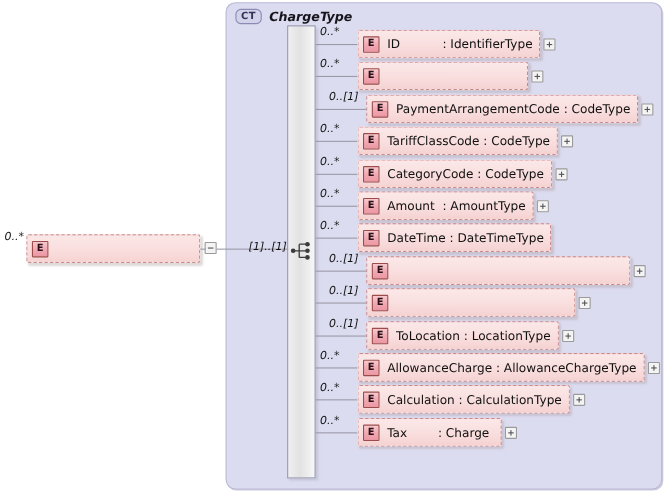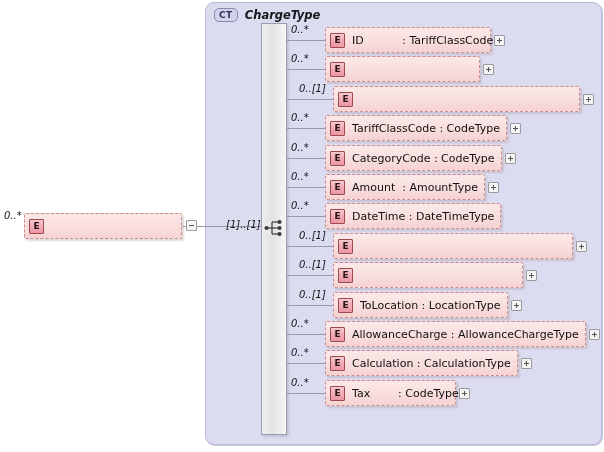--- a/index.html
+++ b/index.html
@@ -235,33 +235,33 @@
     <circle cx="15.5" cy="3" r="2.1" fill="#3a3a3a"></circle>
     <circle cx="15.5" cy="9" r="2.1" fill="#3a3a3a"></circle>
     <circle cx="15.5" cy="15" r="2.1" fill="#3a3a3a"></circle>
   </svg>
 </div>
 
 <div id="rows-layer">
     <div class="row" style="left: 0px; top: 27px; width: 604px;">
       <div class="hline" style="left: 287px; top: 13px; width: 38px;"></div>
       <div class="row-occ" style="left: 291px;">0..*</div>
-      <div class="row-card" style="left: 325px; width: 166px;"><span class="e-badge">E</span><span class="node-label">ID           : TariffClassCode</span></div>
+      <div class="row-card" style="left: 325px; width: 166px;"><span class="e-badge">E</span><span class="node-label">ID           : IdentifierType</span></div>
       <div class="toggle row-toggle plus" style="left: 494px;"></div>
     </div>
     <div class="row" style="left: 0px; top: 56px; width: 604px;">
       <div class="hline" style="left: 287px; top: 13px; width: 38px;"></div>
       <div class="row-occ" style="left: 291px;">0..*</div>
       <div class="row-card" style="left: 325px; width: 155px;"><span class="e-badge">E</span></div>
       <div class="toggle row-toggle plus" style="left: 483px;"></div>
     </div>
     <div class="row" style="left: 0px; top: 86px; width: 604px;">
       <div class="hline" style="left: 287px; top: 13px; width: 46px;"></div>
       <div class="row-occ" style="left: 299px;">0..[1]</div>
-      <div class="row-card" style="left: 333px; width: 247px;"><span class="e-badge">E</span></div>
+      <div class="row-card" style="left: 333px; width: 247px;"><span class="e-badge">E</span><span class="node-label">PaymentArrangementCode : CodeType</span></div>
       <div class="toggle row-toggle plus" style="left: 583px;"></div>
     </div>
     <div class="row" style="left: 0px; top: 115px; width: 604px;">
       <div class="hline" style="left: 287px; top: 13px; width: 38px;"></div>
       <div class="row-occ" style="left: 291px;">0..*</div>
       <div class="row-card" style="left: 325px; width: 182px;"><span class="e-badge">E</span><span class="node-label">TariffClassCode : CodeType</span></div>
       <div class="toggle row-toggle plus" style="left: 510px;"></div>
     </div>
     <div class="row" style="left: 0px; top: 145px; width: 604px;">
       <div class="hline" style="left: 287px; top: 13px; width: 38px;"></div>
@@ -306,16 +306,16 @@
     </div>
     <div class="row" style="left: 0px; top: 350px; width: 604px;">
       <div class="hline" style="left: 287px; top: 13px; width: 38px;"></div>
       <div class="row-occ" style="left: 291px;">0..*</div>
       <div class="row-card" style="left: 325px; width: 193px;"><span class="e-badge">E</span><span class="node-label">Calculation : CalculationType</span></div>
       <div class="toggle row-toggle plus" style="left: 521px;"></div>
     </div>
     <div class="row" style="left: 0px; top: 380px; width: 604px;">
       <div class="hline" style="left: 287px; top: 13px; width: 38px;"></div>
       <div class="row-occ" style="left: 291px;">0..*</div>
-      <div class="row-card" style="left: 325px; width: 131px;"><span class="e-badge">E</span><span class="node-label">Tax        : CodeType</span></div>
+      <div class="row-card" style="left: 325px; width: 131px;"><span class="e-badge">E</span><span class="node-label">Tax        : Charge</span></div>
       <div class="toggle row-toggle plus" style="left: 459px;"></div>
     </div>
   </div>
 
 </body></html>

